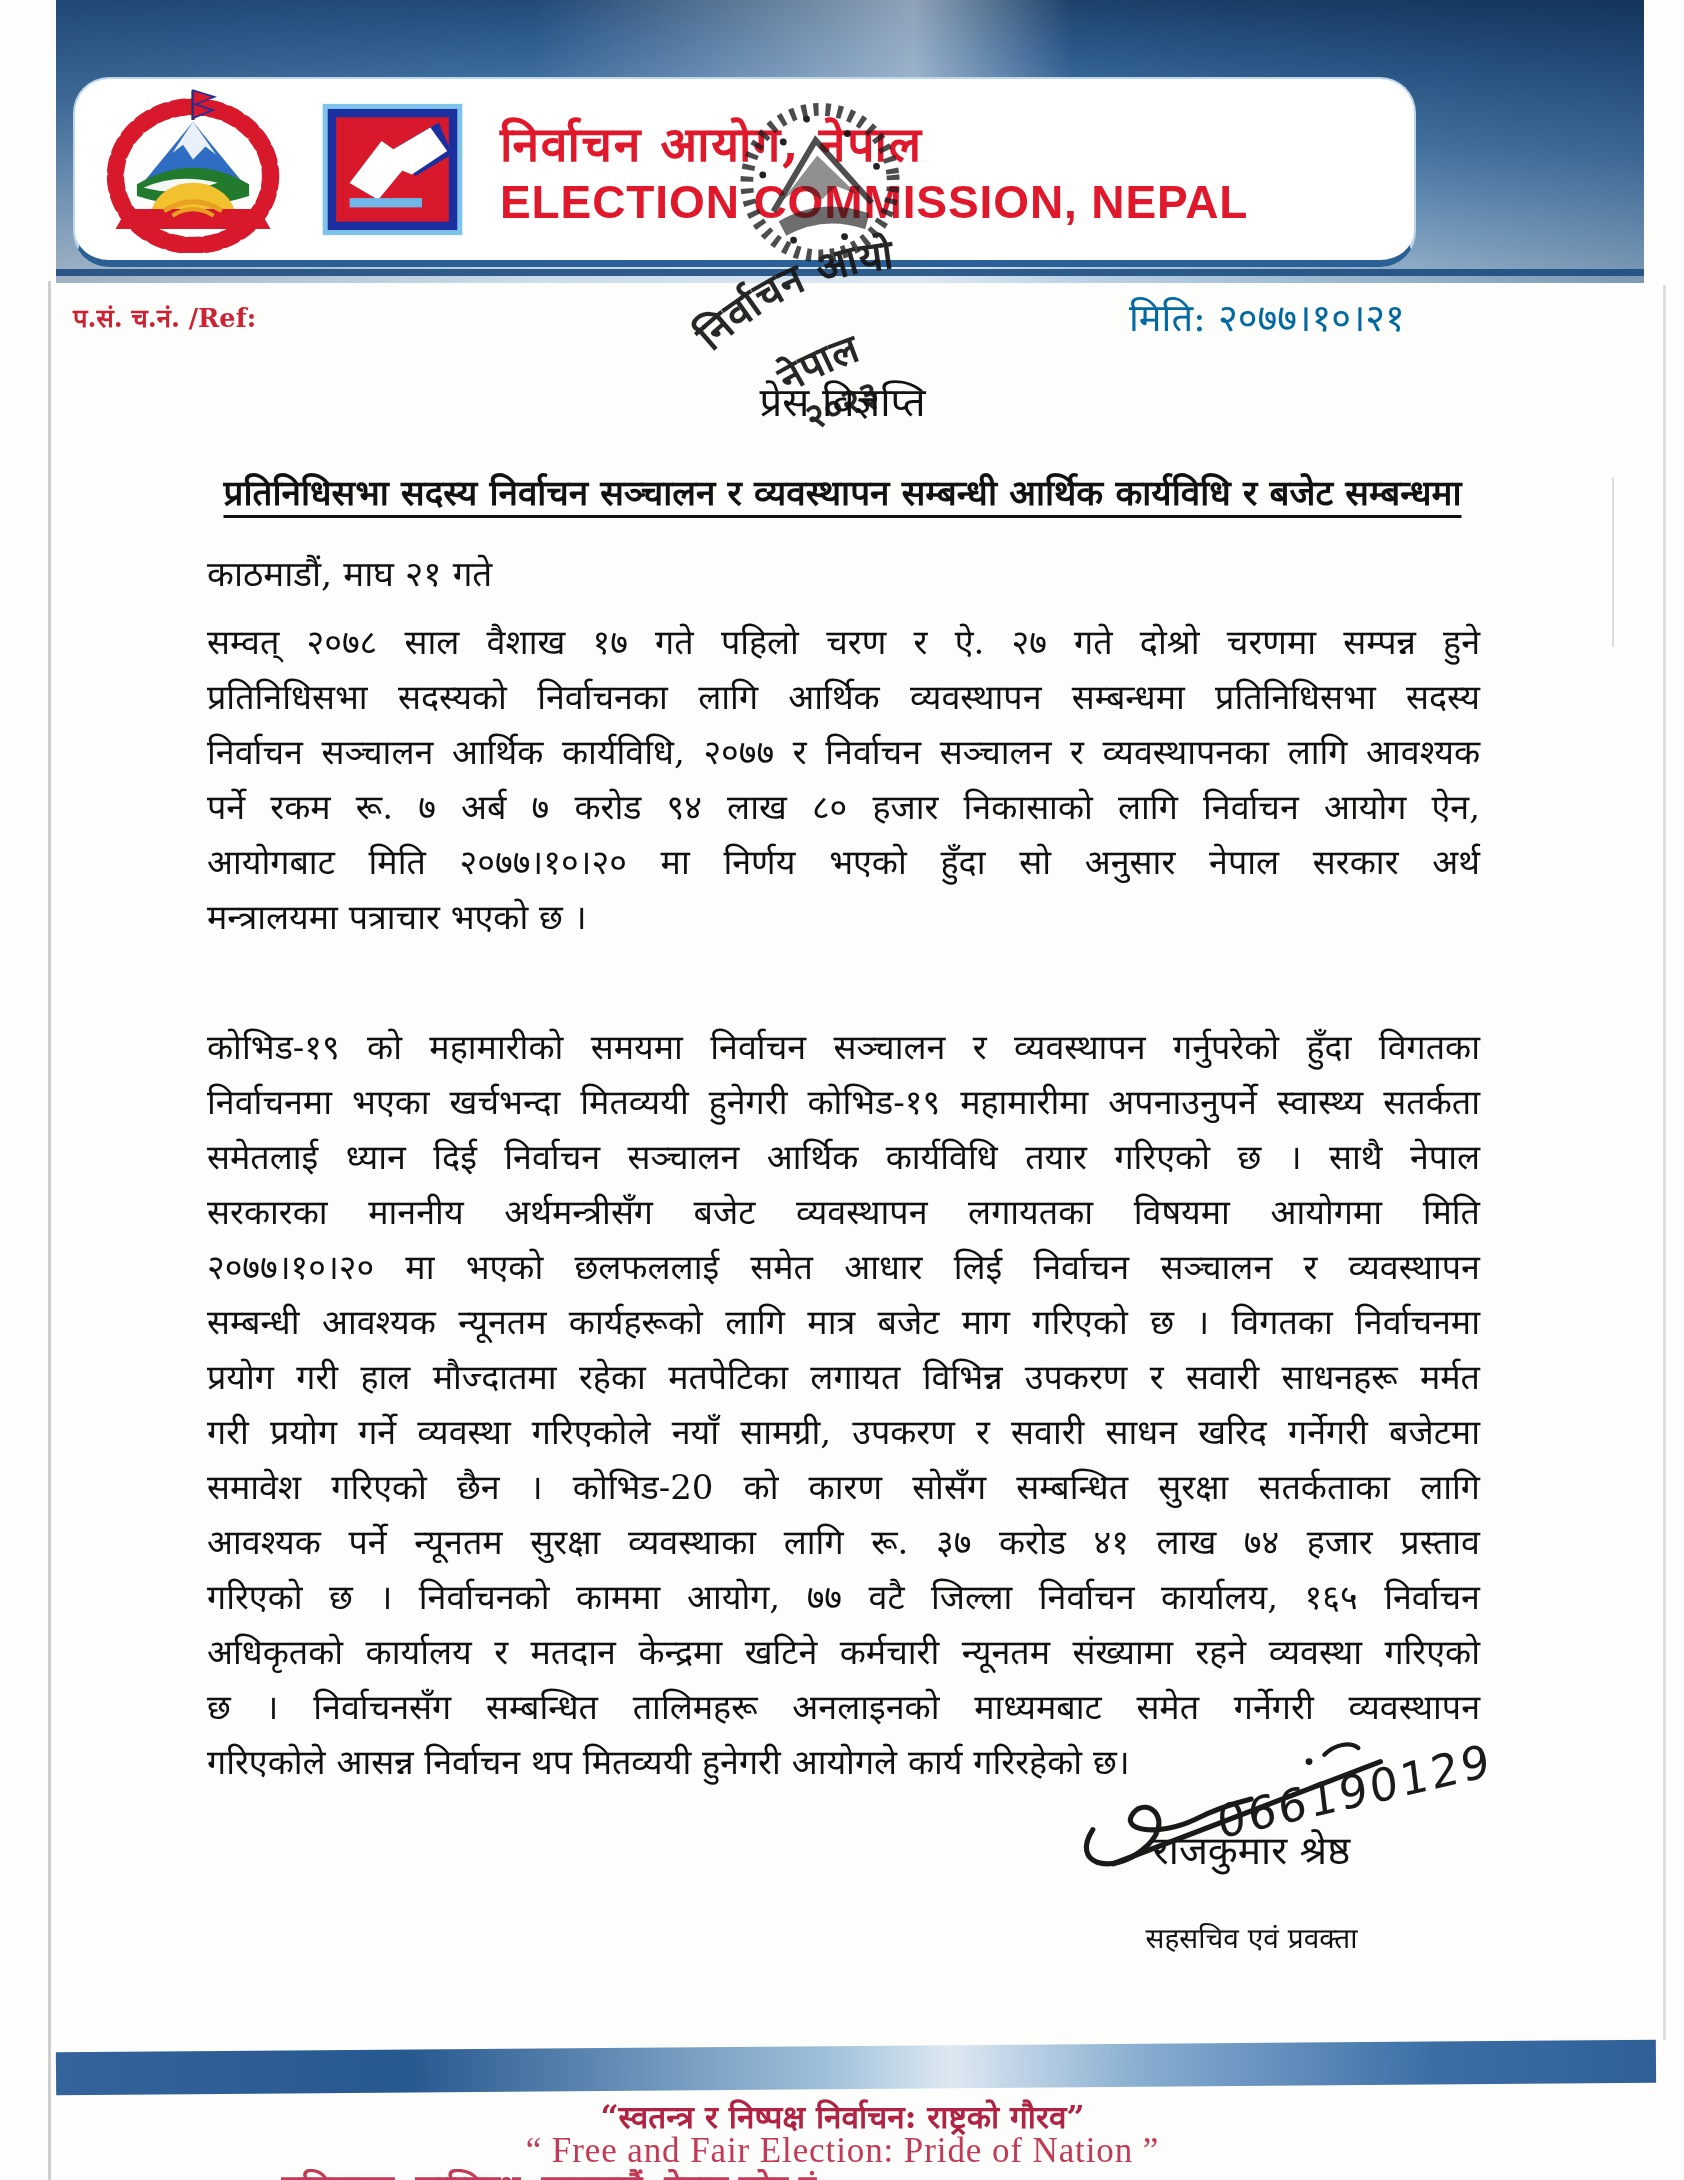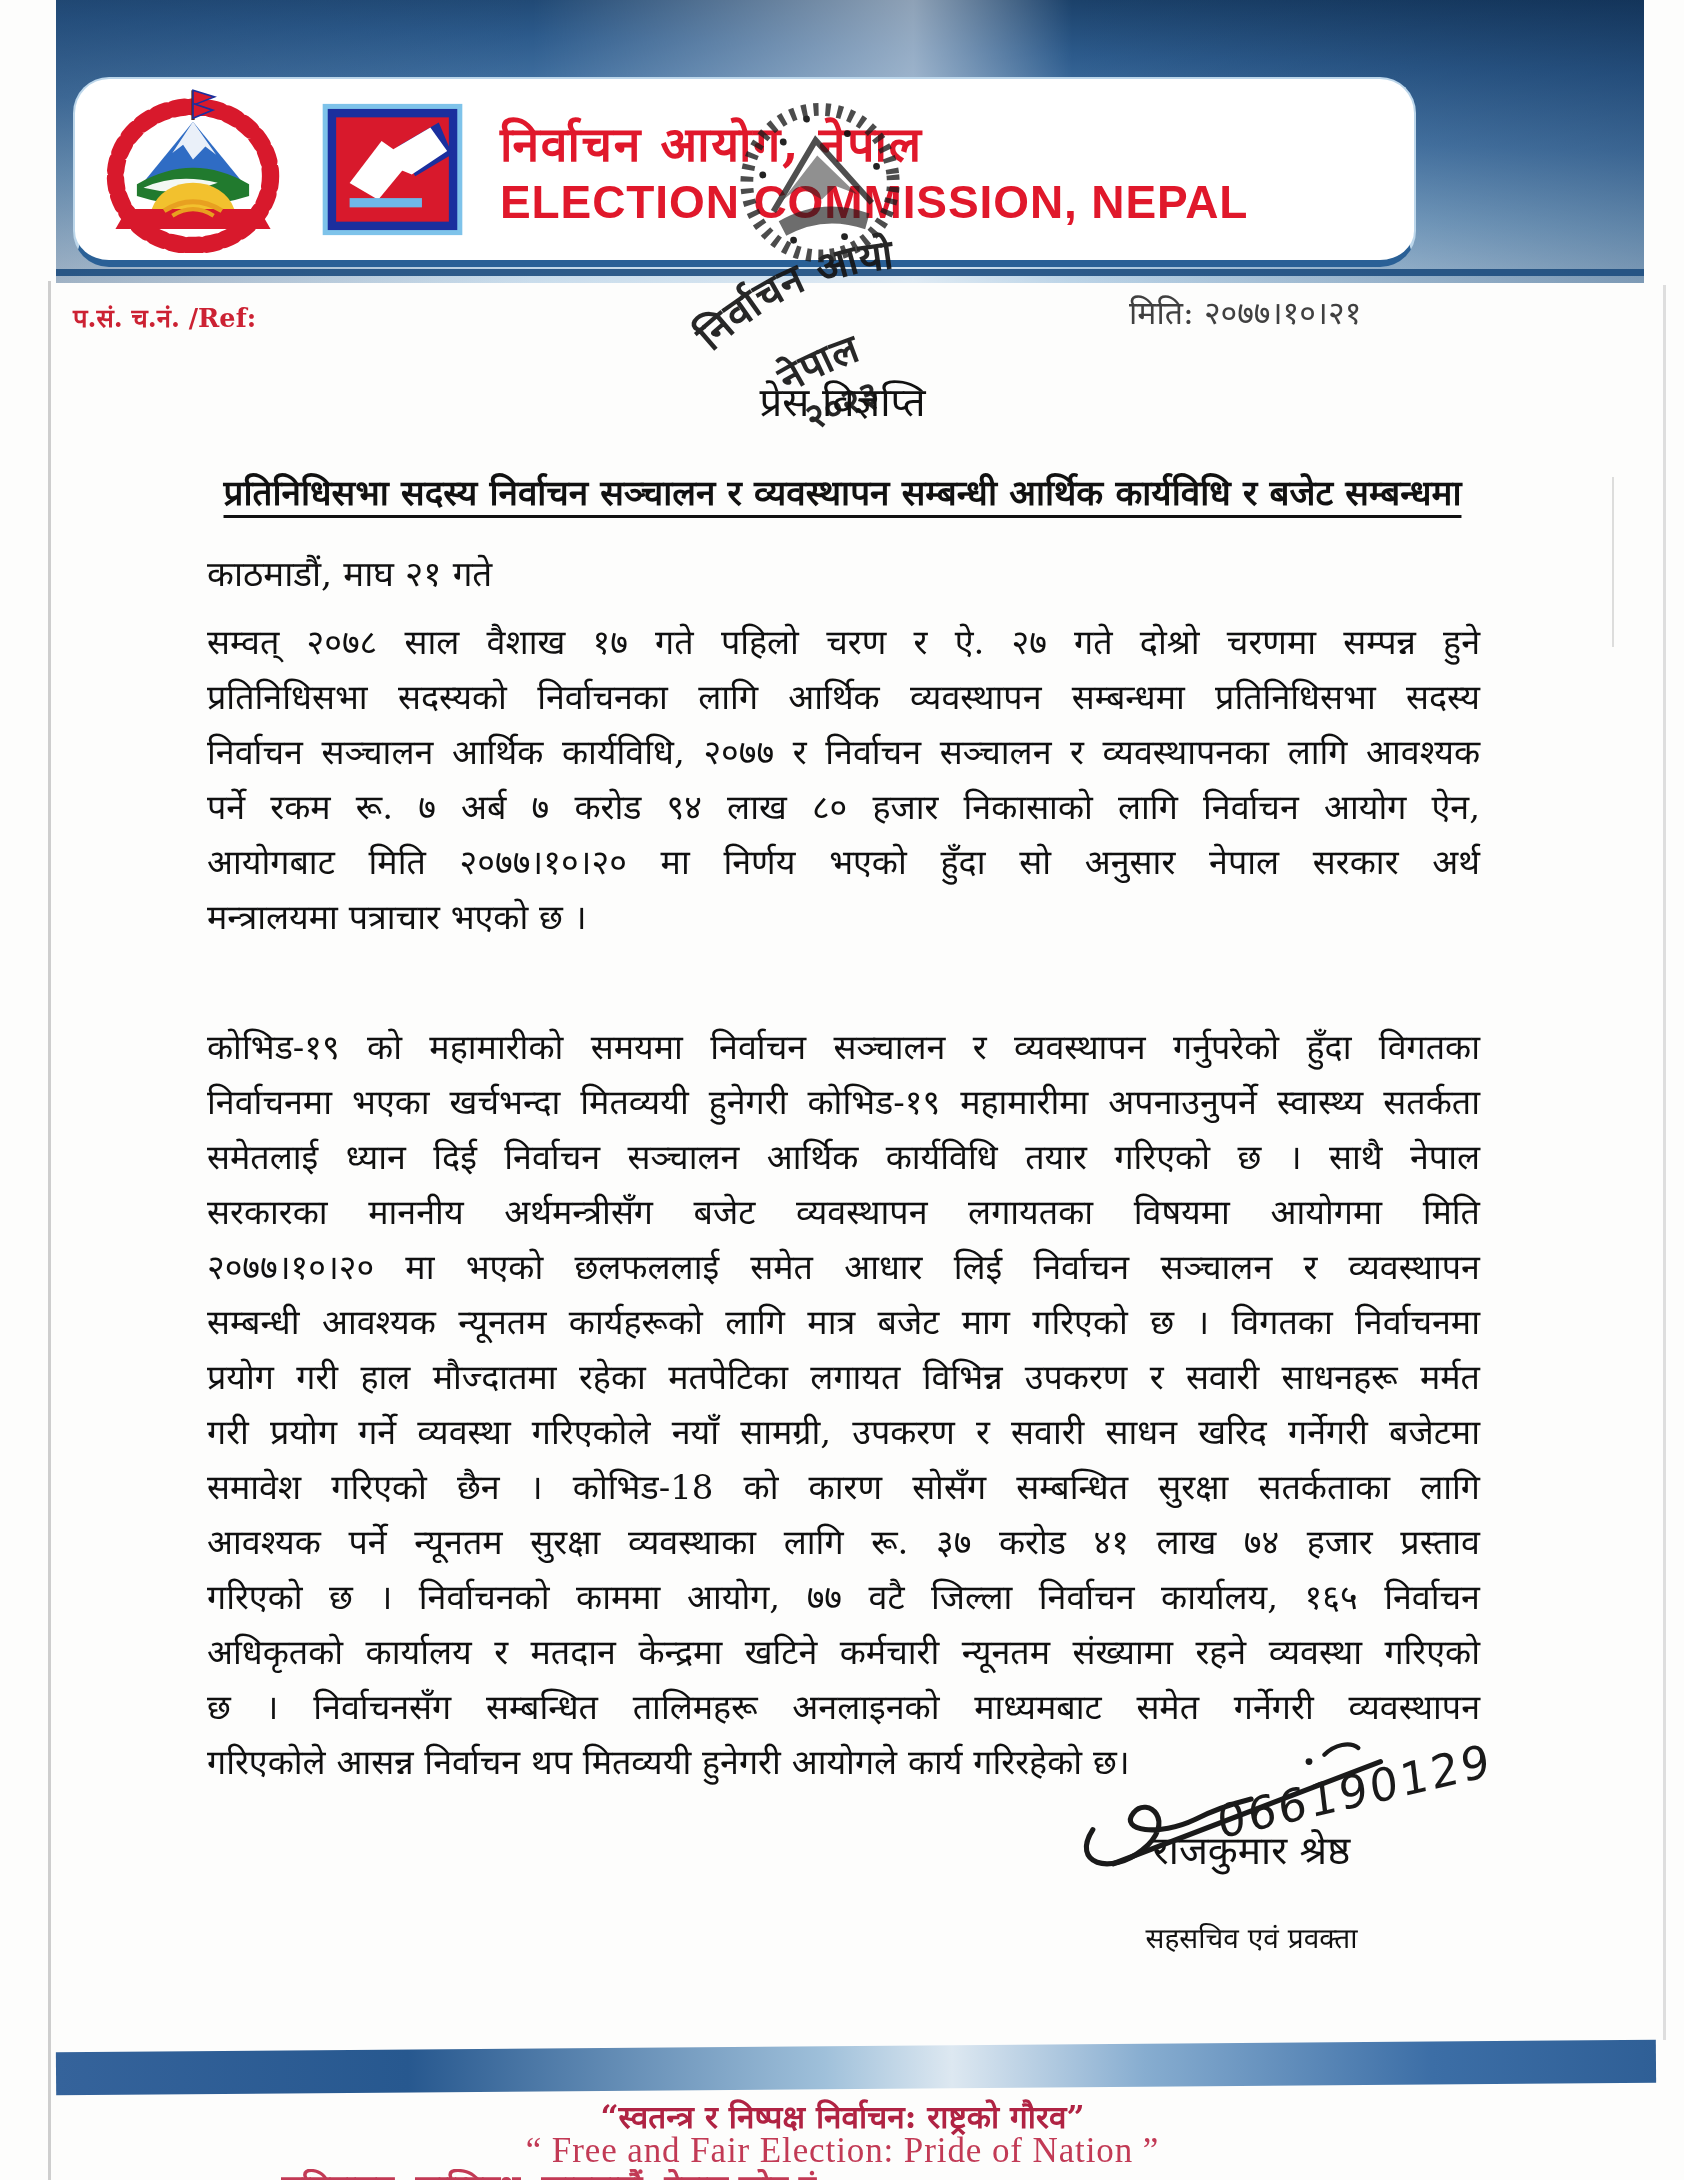--- a/index.html
+++ b/index.html
@@ -26,21 +26,21 @@
   .emblem{margin-left:19px;flex:0 0 auto;}
   .ec-logo{margin-left:29px;flex:0 0 auto;}
   .banner-titles{margin-left:36px;display:flex;flex-direction:column;align-items:flex-start;}
   .org-np{font-size:48px;font-weight:bold;color:#e0182b;letter-spacing:1.7px;line-height:65px;}
   .org-en{font-family:"Liberation Sans","DejaVu Sans",sans-serif;font-size:46px;font-weight:900;color:#e0182b;letter-spacing:0.9px;line-height:51px;}
   
   .stamp{position:absolute;left:688px;top:87px;width:298px;height:349px;z-index:3;opacity:.92;}
   .stamp text{font-family:"DejaVu Serif",serif;font-weight:bold;fill:#151515;}
   
   .ref-label{position:absolute;left:73px;top:300px;font-size:25.6px;font-weight:bold;color:#cc2233;z-index:4;}
-  .date-label{position:absolute;left:1129px;top:290px;font-size:32px;color:#404040;z-index:4;}
+  .date-label{position:absolute;left:1129px;top:290px;font-size:38px;color:#0369a1;z-index:4;}
   
   .press-title{position:absolute;left:0;top:373px;width:100%;text-align:center;font-size:40px;color:#111;z-index:4;}
   .subject{
     position:absolute;left:0;top:468px;width:100%;text-align:center;font-size:35px;font-weight:bold;color:#111;
     z-index:4;
   }
   .subject span{text-decoration:underline;text-decoration-thickness:2.6px;text-underline-offset:10.2px;}
   .dateline{position:absolute;left:207px;top:549px;font-size:35px;color:#111;}
   
   .para{position:absolute;left:207px;width:1273px;font-size:34px;line-height:55px;color:#101010;}
@@ -159,21 +159,21 @@
 
   <div class="para para2">
     <div class="pline">कोभिड-१९ को महामारीको समयमा निर्वाचन सञ्चालन र व्यवस्थापन गर्नुपरेको हुँदा विगतका</div>
     <div class="pline">निर्वाचनमा भएका खर्चभन्दा मितव्ययी हुनेगरी कोभिड-१९ महामारीमा अपनाउनुपर्ने स्वास्थ्य सतर्कता</div>
     <div class="pline">समेतलाई ध्यान दिई निर्वाचन सञ्चालन आर्थिक कार्यविधि तयार गरिएको छ ।  साथै नेपाल</div>
     <div class="pline">सरकारका माननीय अर्थमन्त्रीसँग बजेट व्यवस्थापन लगायतका विषयमा आयोगमा मिति</div>
     <div class="pline">२०७७।१०।२० मा भएको छलफललाई समेत आधार लिई निर्वाचन सञ्चालन र व्यवस्थापन</div>
     <div class="pline">सम्बन्धी आवश्यक न्यूनतम कार्यहरूको लागि मात्र बजेट माग गरिएको छ ।  विगतका निर्वाचनमा</div>
     <div class="pline">प्रयोग गरी हाल मौज्दातमा रहेका मतपेटिका लगायत विभिन्न उपकरण र सवारी साधनहरू मर्मत</div>
     <div class="pline">गरी प्रयोग गर्ने व्यवस्था गरिएकोले नयाँ सामग्री, उपकरण र सवारी साधन खरिद गर्नेगरी बजेटमा</div>
-    <div class="pline">समावेश गरिएको छैन ।  कोभिड-18 को कारण सोसँग सम्बन्धित सुरक्षा सतर्कताका लागि</div>
+    <div class="pline">समावेश गरिएको छैन ।  कोभिड-20 को कारण सोसँग सम्बन्धित सुरक्षा सतर्कताका लागि</div>
     <div class="pline">आवश्यक पर्ने न्यूनतम सुरक्षा व्यवस्थाका लागि रू. ३७ करोड ४१ लाख ७४ हजार प्रस्ताव</div>
     <div class="pline">गरिएको छ ।  निर्वाचनको काममा आयोग, ७७ वटै जिल्ला निर्वाचन कार्यालय, १६५ निर्वाचन</div>
     <div class="pline">अधिकृतको कार्यालय र मतदान केन्द्रमा खटिने कर्मचारी न्यूनतम संख्यामा रहने व्यवस्था गरिएको</div>
     <div class="pline">छ ।  निर्वाचनसँग सम्बन्धित तालिमहरू अनलाइनको माध्यमबाट समेत गर्नेगरी व्यवस्थापन</div>
     <div class="pline end">गरिएकोले आसन्न निर्वाचन थप मितव्ययी हुनेगरी आयोगले कार्य गरिरहेको छ।</div>
   </div>
 
   <svg class="sig-svg" width="400" height="158" viewBox="0 0 470 185">
     <path d="M28,118 C2,158 48,172 86,142 C128,108 92,78 76,98 C58,120 106,126 148,106 C176,92 198,86 214,82" fill="none" stroke="#1a1a1a" stroke-width="6" stroke-linecap="round"></path>
     <path d="M52,158 L366,38" fill="none" stroke="#1a1a1a" stroke-width="6" stroke-linecap="round"></path>

